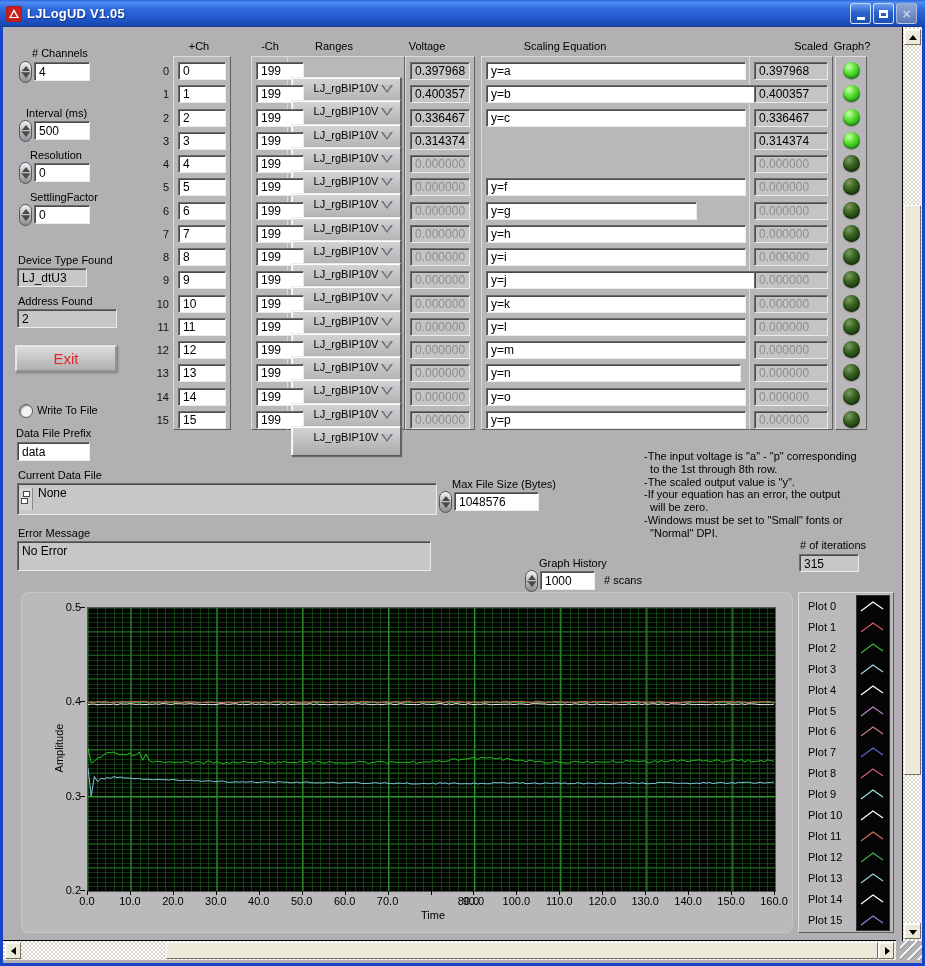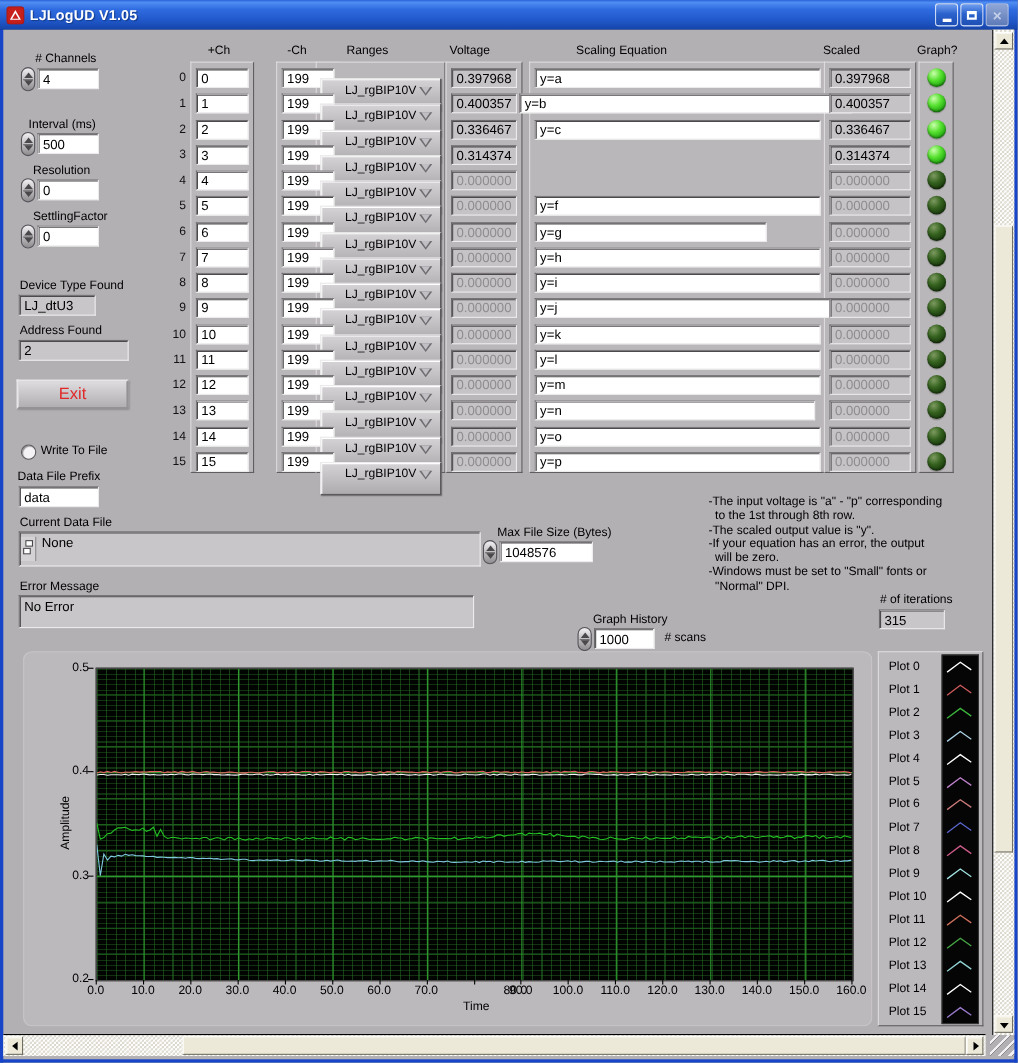--- a/index.html
+++ b/index.html
@@ -30,21 +30,21 @@
   .spinner{position:absolute;width:13px;height:22px;border-radius:7px;background:linear-gradient(180deg,#f2f0f2,#8f8c8f);border:1px solid #55535a;box-sizing:border-box;}
   .sp-up{position:absolute;left:2px;top:4px;width:0;height:0;border-left:4px solid transparent;border-right:4px solid transparent;border-bottom:5px solid #4a484a;}
   .sp-dn{position:absolute;left:2px;bottom:4px;width:0;height:0;border-left:4px solid transparent;border-right:4px solid transparent;border-top:5px solid #4a484a;}
   .spinner .mid{position:absolute;left:1px;right:1px;top:10px;height:1px;background:#6a686a;}
   
   #table-area{position:absolute;left:140px;top:56px;width:745px;height:380px;}
   .col-bg{position:absolute;top:0;height:374px;background:#bab7ba;border:1px solid;border-color:#dddadd #5f5d5f #5f5d5f #dddadd;box-sizing:border-box;}
   .trow{position:absolute;left:0;width:745px;height:22px;}
   .ridx{position:absolute;left:0;top:4px;width:26px;text-align:right;font-size:11px;color:#111;}
   .cell-in{position:absolute;top:1px;background:#fff;height:18px;font-size:12px;padding:1px 0 0 4px;box-sizing:border-box;}
-  .dd{position:absolute;top:10px;height:30px;background:linear-gradient(180deg,#d6d3d6,#aeabae);font-size:11px;color:#000;
+  .dd{position:absolute;top:16px;height:30px;background:linear-gradient(180deg,#d6d3d6,#aeabae);font-size:11px;color:#000;
      text-align:center;padding-top:4px;box-sizing:border-box;}
   .dd-arrow{position:absolute;right:7px;top:7px;width:0;height:0;border-left:6px solid transparent;border-right:6px solid transparent;border-top:8px solid #6e6c70;}
   .dd-arrow:after{content:"";position:absolute;left:-4px;top:-8px;width:0;height:0;border-left:4px solid transparent;border-right:4px solid transparent;border-top:6px solid #c2bfc4;}
   .cell-gray{position:absolute;top:1px;background:#c6c3c6;height:18px;font-size:12px;padding:1px 0 0 4px;box-sizing:border-box;color:#000;}
   .cell-gray.inactive{color:#8f8d8f;}
   .led{position:absolute;top:1px;width:17px;height:17px;border-radius:50%;box-shadow:0 1px 1px #8a888a, inset 0 -1px 2px rgba(0,0,0,.45);}
   .led.on{background:radial-gradient(circle at 35% 28%,#c9ffab 0%,#55e02e 40%,#23a812 75%,#157a08 100%);}
   .led.off{background:radial-gradient(circle at 35% 28%,#7d9a60 0%,#35621f 40%,#1b3d0e 75%,#122b08 100%);}
   .thead{position:absolute;top:40px;font-size:11px;color:#000;transform:translateX(-50%);white-space:nowrap;}
   
@@ -183,21 +183,21 @@
   <div class="lv-label" style="left:797px;top:539px"># of iterations</div>
   <div class="lv-gray sunken" style="left:796px;top:554px;width:60px;height:18px">315</div>
 
   <div id="notes"><div>-The input voltage is "a" - "p" corresponding</div><div>  to the 1st through 8th row.</div><div>-The scaled output value is "y".</div><div>-If your equation has an error, the output</div><div>  will be zero.</div><div>-Windows must be set to "Small" fonts or</div><div>  "Normal" DPI.</div></div>
 
   <span class="thead" style="left:196px">+Ch</span>
   <span class="thead" style="left:267px">-Ch</span>
   <span class="thead" style="left:331px">Ranges</span>
   <span class="thead" style="left:424px">Voltage</span>
   <span class="thead" style="left:562px">Scaling Equation</span>
-  <span class="thead" style="left:762px">Scaled</span>
+  <span class="thead" style="left:808px">Scaled</span>
   <span class="thead" style="left:849px">Graph?</span>
 
   <div id="table-area">
     <div class="col-bg" style="left:30px;width:58px"></div>
     <div class="col-bg" style="left:108px;width:58px"></div>
     <div class="col-bg" style="left:144px;width:118px;left:144px"></div>
     <div class="col-bg" style="left:262px;width:70px"></div>
     <div class="col-bg" style="left:338px;width:270px"></div>
     <div class="col-bg" style="left:606px;width:84px"></div>
     <div class="col-bg" style="left:692px;width:32px"></div>
@@ -211,21 +211,21 @@
           <div class="cell-in sunken" style="left:343px;width:260px">y=a</div>
           <div class="cell-gray sunken " style="left:611px;width:74px">0.397968</div>
           <div class="led on" style="left:700px"></div>
         </div>
         <div class="trow" style="top: 28px;">
           <span class="ridx">1</span>
           <div class="cell-in sunken" style="left:35px;width:48px">1</div>
           <div class="cell-in sunken" style="left:113px;width:48px">199</div>
           <div class="dd raised" style="left:148px;width:110px">LJ_rgBIP10V<span class="dd-arrow"></span></div>
           <div class="cell-gray sunken " style="left:267px;width:60px">0.400357</div>
-          <div class="cell-in sunken" style="left:329px;width:302px">y=b</div>
+          <div class="cell-in sunken" style="left:343px;width:302px">y=b</div>
           <div class="cell-gray sunken " style="left:611px;width:74px">0.400357</div>
           <div class="led on" style="left:700px"></div>
         </div>
         <div class="trow" style="top: 52px;">
           <span class="ridx">2</span>
           <div class="cell-in sunken" style="left:35px;width:48px">2</div>
           <div class="cell-in sunken" style="left:113px;width:48px">199</div>
           <div class="dd raised" style="left:148px;width:110px">LJ_rgBIP10V<span class="dd-arrow"></span></div>
           <div class="cell-gray sunken " style="left:267px;width:60px">0.336467</div>
           <div class="cell-in sunken" style="left:343px;width:260px">y=c</div>

